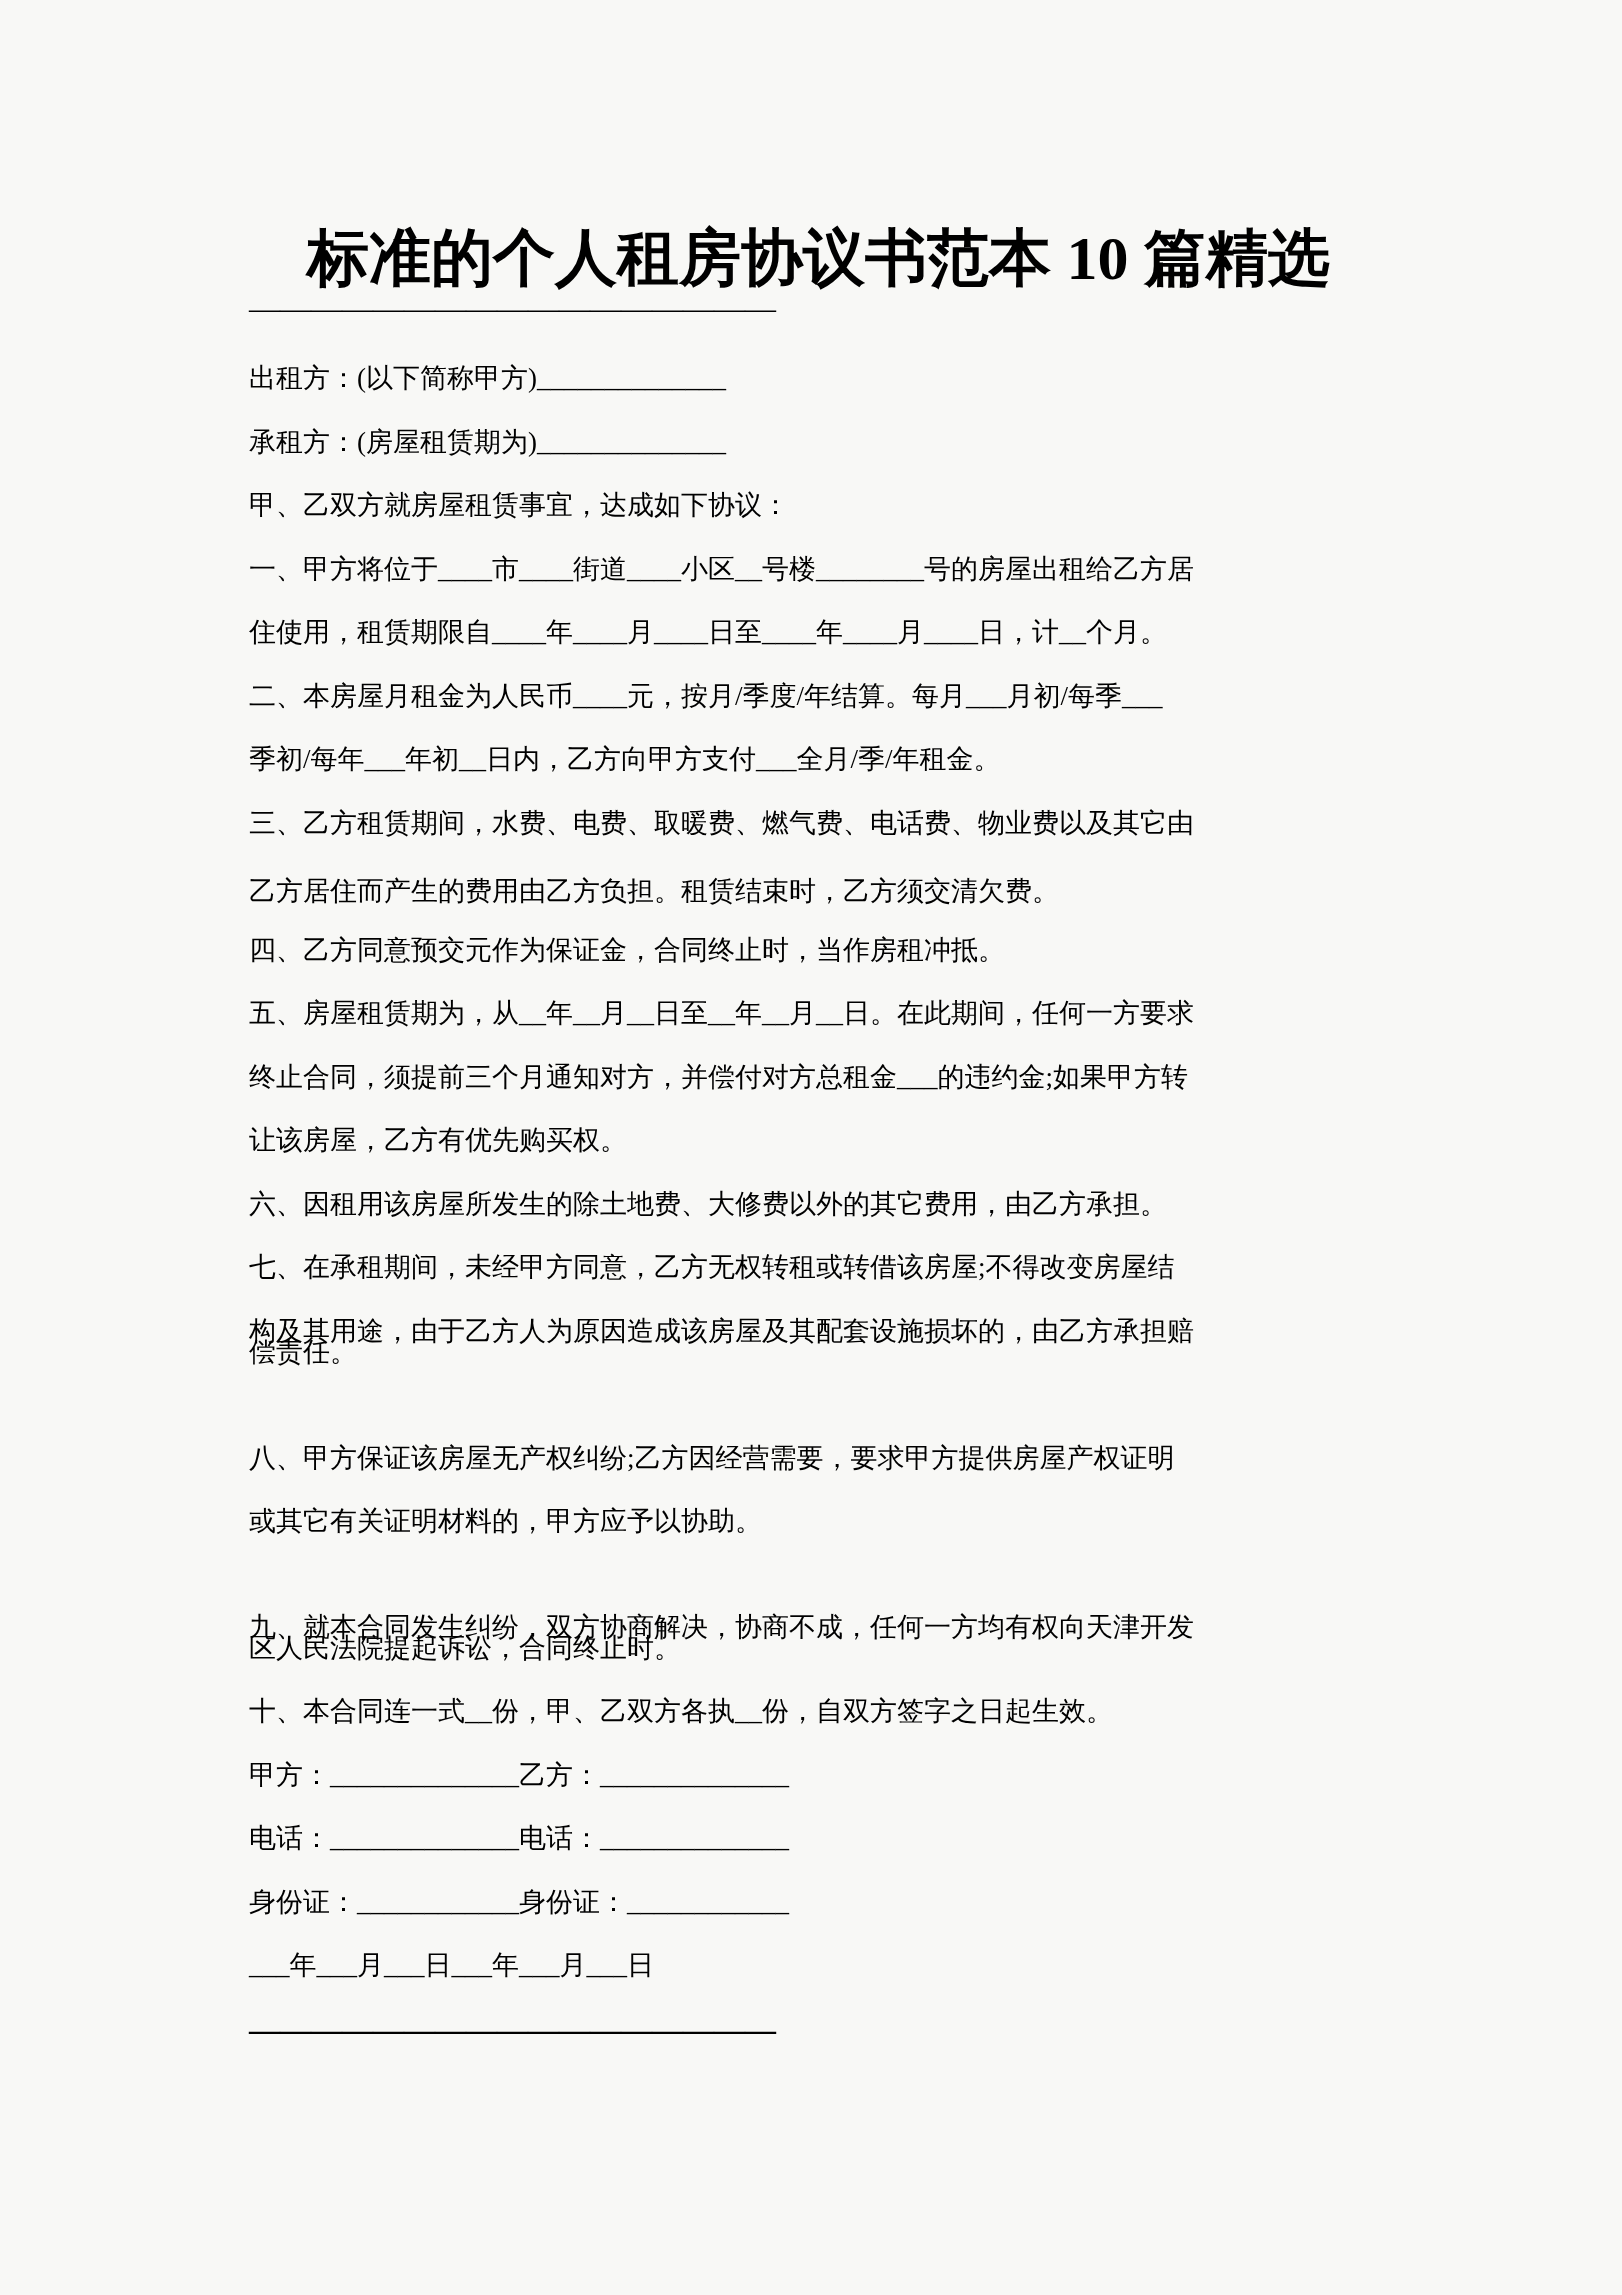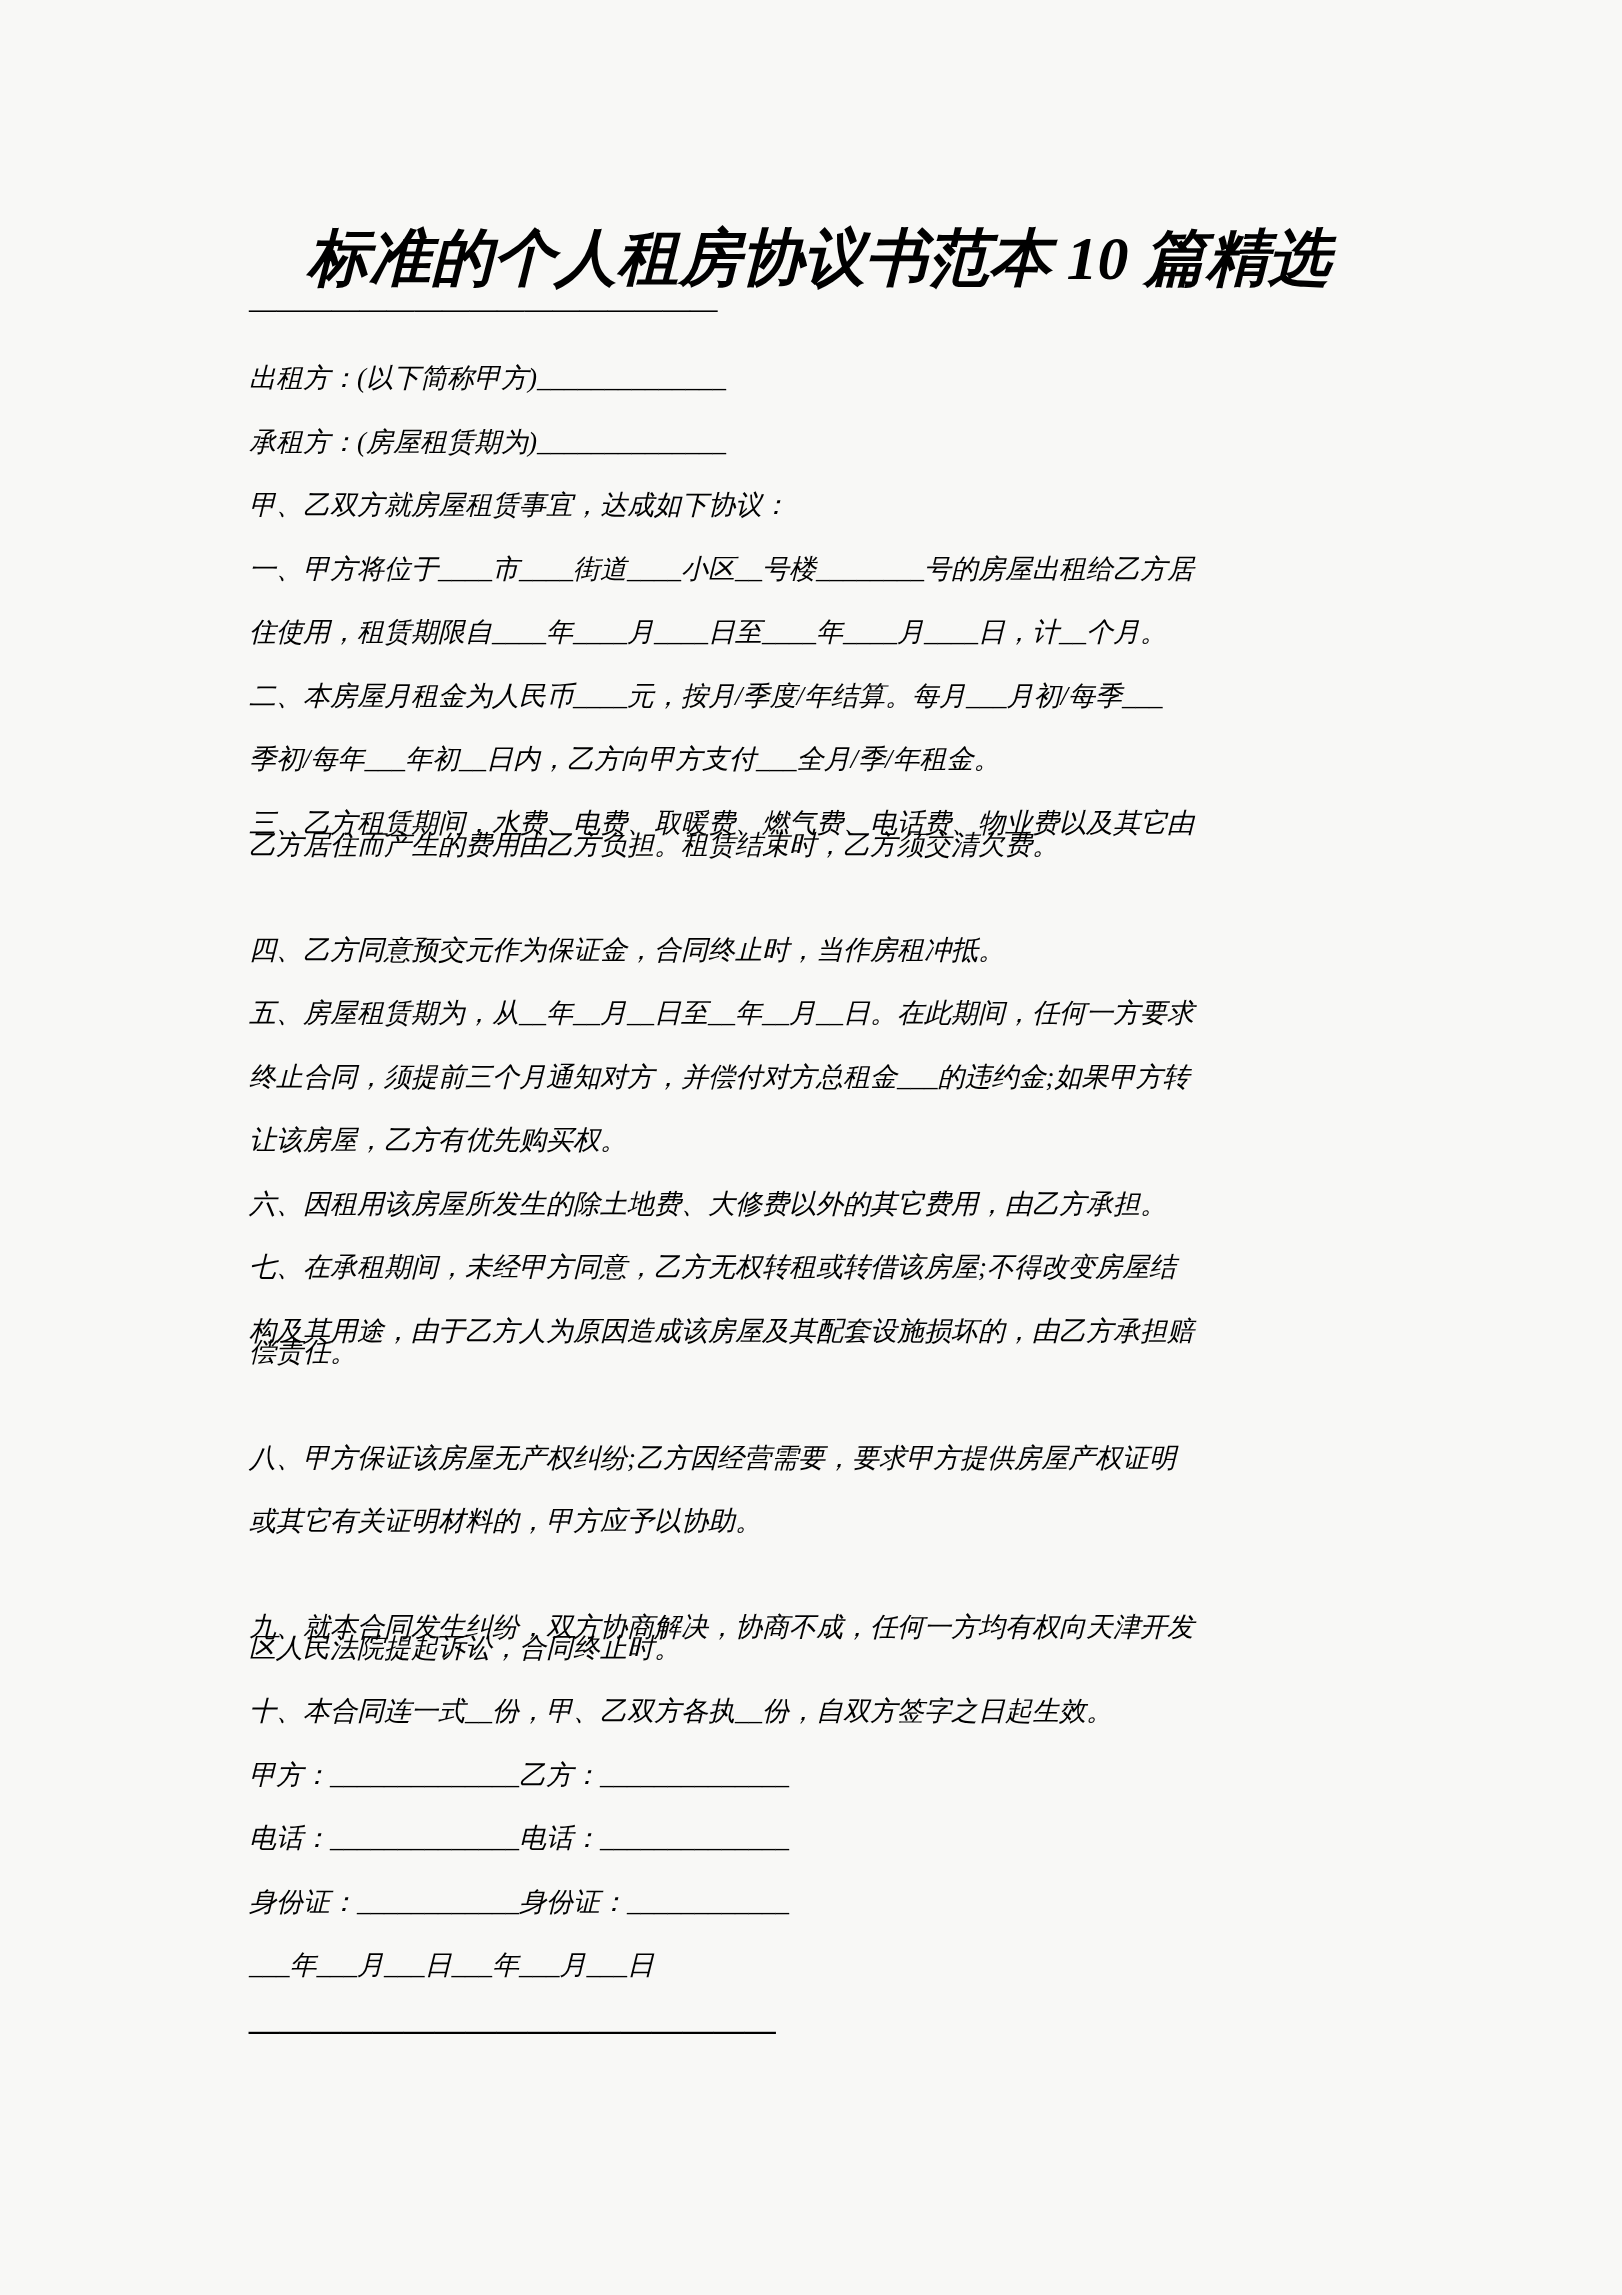--- a/index.html
+++ b/index.html
@@ -5,21 +5,21 @@
   html, body { margin: 0; padding: 0; }
   body {
     width: 1623px; height: 2295px;
     background: #f8f8f6;
     color: #000;
     font-family: "Liberation Serif", "DejaVu Serif", serif;
     position: relative;
     overflow: hidden;
   }
   .page {
-    position: absolute; inset: 0; font-style: italic;
+    position: absolute; inset: 0;
   }
   .doc-title {
     position: absolute;
     left: 249px; width: 1139px;
     top: 211px; height: 95px; line-height: 95px;
     font-size: 62px; font-weight: bold;
     text-align: center;
     white-space: pre;
   }
   .line {
@@ -33,21 +33,21 @@
     position: absolute;
     left: 249px;
     height: 63px; line-height: 63px;
     font-size: 31px;
     white-space: pre;
     letter-spacing: 0;
   }
   .divider.bold { font-weight: bold; }
   
   .l0{top:347px}.l1{top:411px}.l2{top:474px}.l3{top:538px}.l4{top:601px}
-  .l5{top:665px}.l6{top:728px}.l7{top:792px}.l8{top:814px}.l9{top:919px}
+  .l5{top:665px}.l6{top:728px}.l7{top:792px}.l8{top:860px}.l9{top:919px}
   .l10{top:982px}.l11{top:1046px}.l12{top:1109px}.l13{top:1173px}.l14{top:1236px}
   .l15{top:1300px}.l16{top:1321px}.l17{top:1427px}.l18{top:1490px}.l19{top:1596px}
   .l20{top:1617px}.l21{top:1680px}.l22{top:1744px}.l23{top:1807px}.l24{top:1871px}
   .l25{top:1934px}
   .div-top{top:277px}
   .div-bottom{top:1998px}
 </style>
 </head>
 <body>
 

